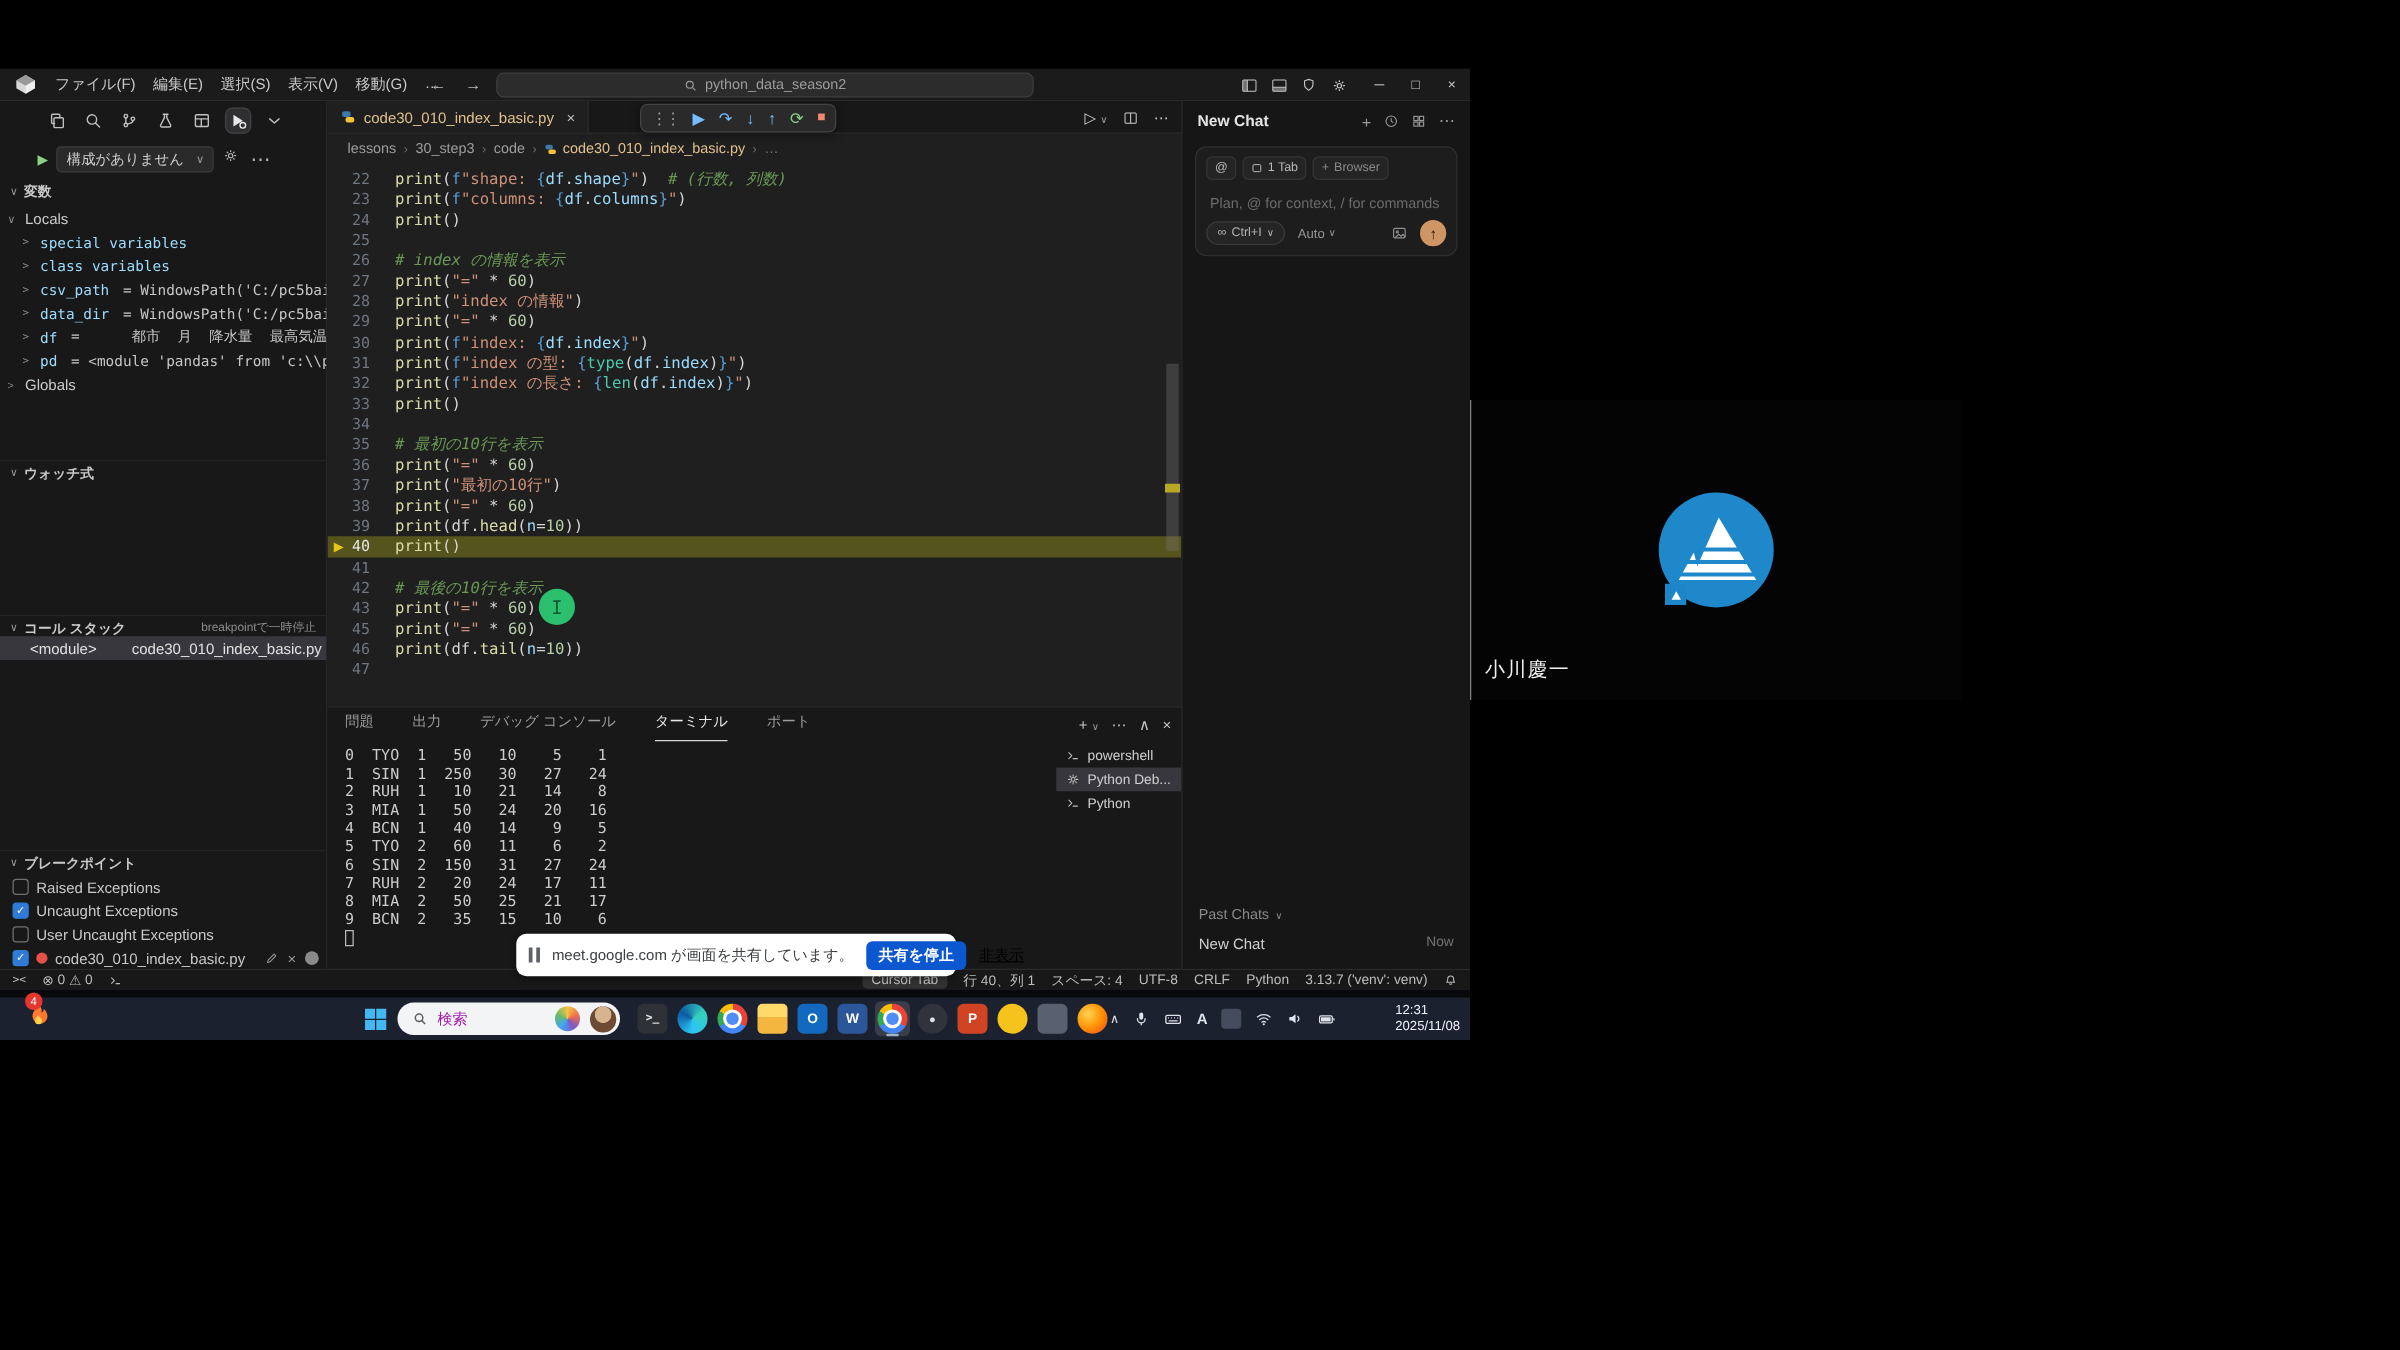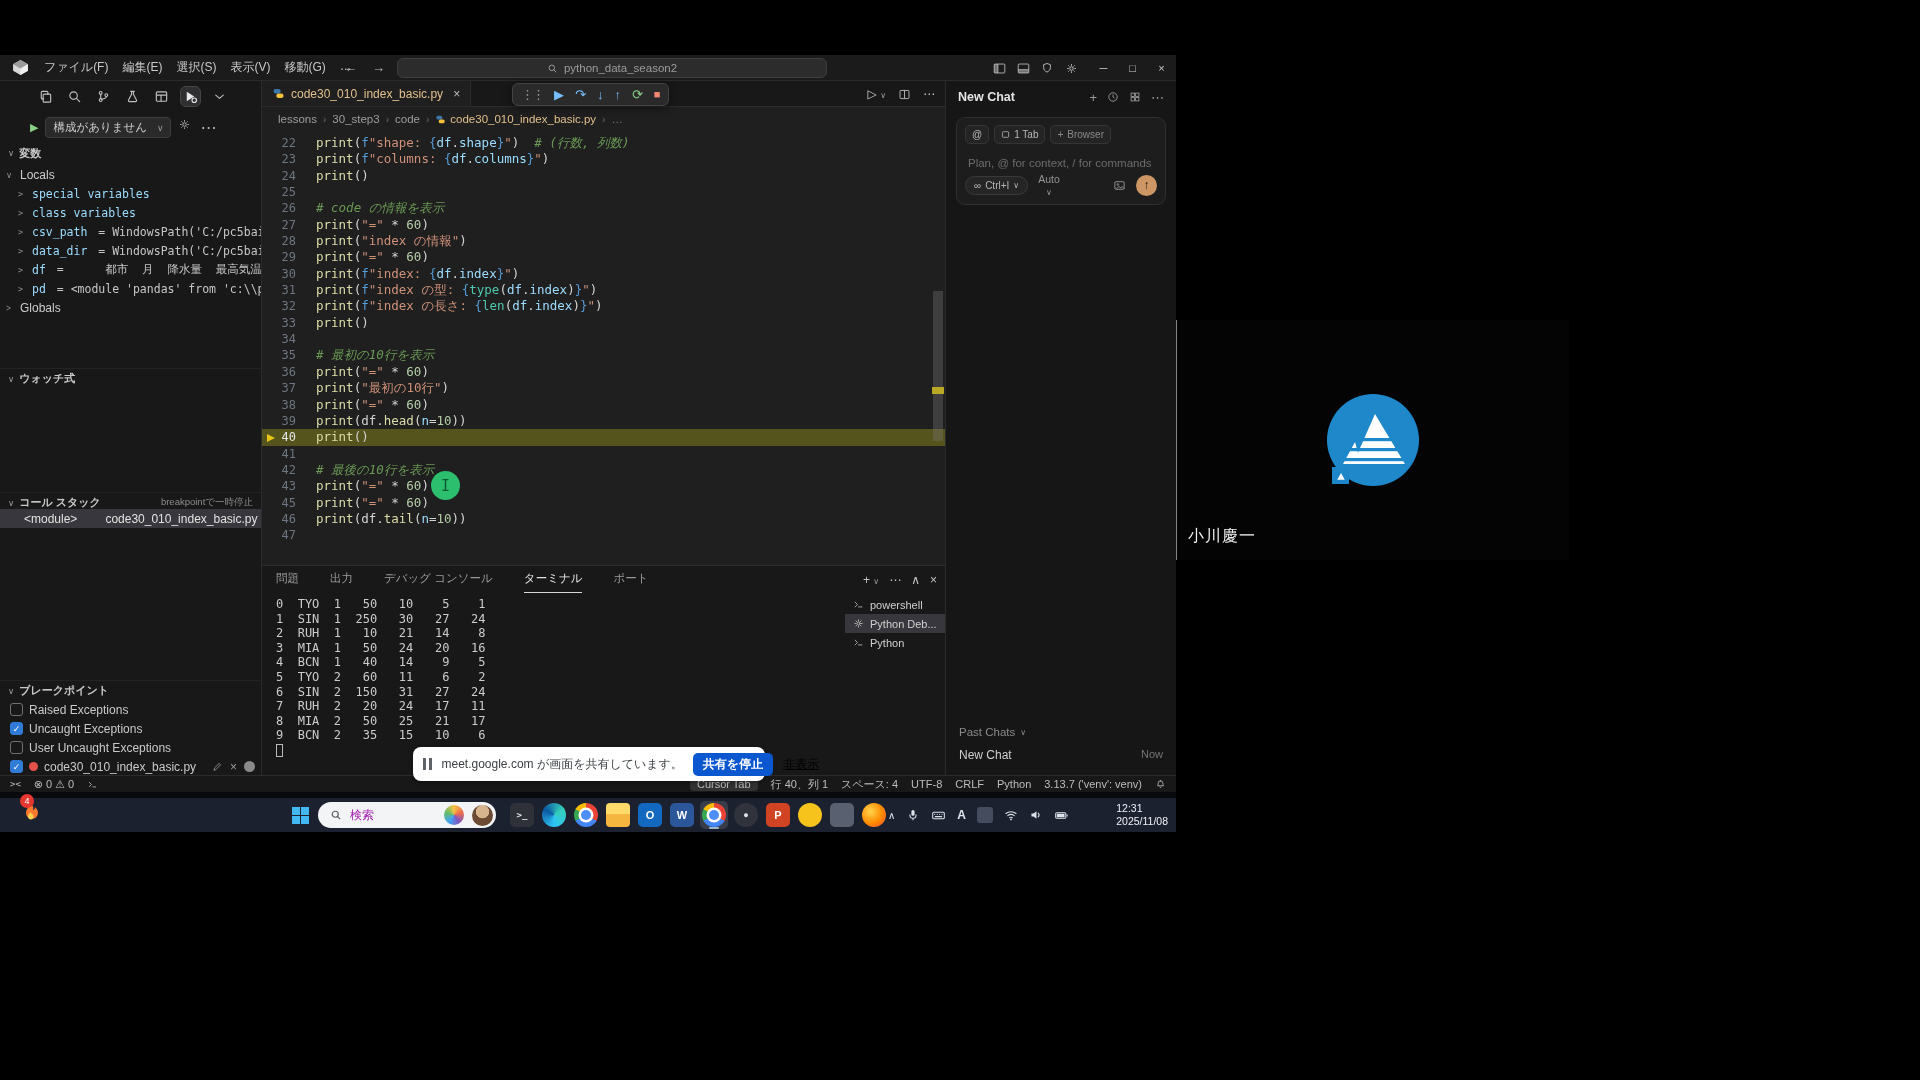--- a/index.html
+++ b/index.html
@@ -108,21 +108,21 @@
   .chat-card { position:absolute; left:10px; right:10px; top:36px; height:88px; background:#1d1d1d;
     border:1px solid #2f2f2f; border-radius:9px; }
   .pill-row { position:absolute; left:8px; top:7px; display:flex; gap:5px; align-items:center; }
   .pill { height:19px; border:1px solid #353535; background:#242424; border-radius:5px; color:#b9b9b9;
     font-size:10px; display:inline-flex; align-items:center; gap:4px; padding:0 6px; white-space:nowrap; }
   .pill.dim { color:#8a8a8a; }
   .placeholder { position:absolute; left:11px; top:39px; font-size:11.5px; color:#6c6c6c; }
   .chat-ctl { position:absolute; left:8px; right:8px; bottom:7px; display:flex; align-items:center; gap:10px; }
   .mode-pill { height:19px; border:1px solid #3a3a3a; background:#252525; border-radius:10px; color:#b5b5b5;
     font-size:10px; display:inline-flex; align-items:center; gap:4px; padding:0 8px; }
-  .auto-lbl { font-size:10.5px; color:#949494; display:flex; gap:3px; align-items:center;flex-direction:column; }
+  .auto-lbl { font-size:10.5px; color:#949494; display:flex; gap:3px; align-items:center; }
   .chat-ctl .spacer { flex:1; }
   .img-ic { color:#8f8f8f; display:flex; }
   .send-btn { width:21px; height:21px; border-radius:50%; background:#cf9665; color:#20160e;
     display:flex; align-items:center; justify-content:center; font-size:12px; font-weight:bold; }
   .past-chats { position:absolute; left:13px; top:645px; font-size:11.5px; color:#8a8a8a; display:flex; gap:5px; align-items:center; }
   .chat-item { position:absolute; left:13px; right:13px; top:667px; display:flex; justify-content:space-between; font-size:12px; color:#cfcfcf; }
   .chat-item .when { color:#757575; font-size:11px; }
 
   
   .statusbar { position:absolute; left:0; top:720px; width:1176px; height:17px; background:#181818;
@@ -438,21 +438,21 @@
             </svg>
           </span>code30_010_index_basic.py</span>
         <span class="crumb-sep">›</span>
         <span class="crumb dim">…</span>
       </div>
     <div class="code" id="code">
         <div class="code-line"><span class="gut">22</span><span class="ind"></span><span><span class="tk-f">print</span><span class="tk-p">(</span><span class="tk-b">f</span><span class="tk-s">"shape: </span><span class="tk-b">{</span><span class="tk-v">df</span><span class="tk-p">.</span><span class="tk-v">shape</span><span class="tk-b">}</span><span class="tk-s">"</span><span class="tk-p">)</span><span class="tk-c">  # (行数, 列数)</span></span></div>
         <div class="code-line"><span class="gut">23</span><span class="ind"></span><span><span class="tk-f">print</span><span class="tk-p">(</span><span class="tk-b">f</span><span class="tk-s">"columns: </span><span class="tk-b">{</span><span class="tk-v">df</span><span class="tk-p">.</span><span class="tk-v">columns</span><span class="tk-b">}</span><span class="tk-s">"</span><span class="tk-p">)</span></span></div>
         <div class="code-line"><span class="gut">24</span><span class="ind"></span><span><span class="tk-f">print</span><span class="tk-p">()</span></span></div>
         <div class="code-line"><span class="gut">25</span><span class="ind"></span><span>&nbsp;</span></div>
-        <div class="code-line"><span class="gut">26</span><span class="ind"></span><span><span class="tk-c"># code の情報を表示</span></span></div>
+        <div class="code-line"><span class="gut">26</span><span class="ind"></span><span><span class="tk-c"># index の情報を表示</span></span></div>
         <div class="code-line"><span class="gut">27</span><span class="ind"></span><span><span class="tk-f">print</span><span class="tk-p">(</span><span class="tk-s">"="</span><span class="tk-p"> * </span><span class="tk-n">60</span><span class="tk-p">)</span></span></div>
         <div class="code-line"><span class="gut">28</span><span class="ind"></span><span><span class="tk-f">print</span><span class="tk-p">(</span><span class="tk-s">"index の情報"</span><span class="tk-p">)</span></span></div>
         <div class="code-line"><span class="gut">29</span><span class="ind"></span><span><span class="tk-f">print</span><span class="tk-p">(</span><span class="tk-s">"="</span><span class="tk-p"> * </span><span class="tk-n">60</span><span class="tk-p">)</span></span></div>
         <div class="code-line"><span class="gut">30</span><span class="ind"></span><span><span class="tk-f">print</span><span class="tk-p">(</span><span class="tk-b">f</span><span class="tk-s">"index: </span><span class="tk-b">{</span><span class="tk-v">df</span><span class="tk-p">.</span><span class="tk-v">index</span><span class="tk-b">}</span><span class="tk-s">"</span><span class="tk-p">)</span></span></div>
         <div class="code-line"><span class="gut">31</span><span class="ind"></span><span><span class="tk-f">print</span><span class="tk-p">(</span><span class="tk-b">f</span><span class="tk-s">"index の型: </span><span class="tk-b">{</span><span class="tk-k">type</span><span class="tk-p">(</span><span class="tk-v">df</span><span class="tk-p">.</span><span class="tk-v">index</span><span class="tk-p">)</span><span class="tk-b">}</span><span class="tk-s">"</span><span class="tk-p">)</span></span></div>
         <div class="code-line"><span class="gut">32</span><span class="ind"></span><span><span class="tk-f">print</span><span class="tk-p">(</span><span class="tk-b">f</span><span class="tk-s">"index の長さ: </span><span class="tk-b">{</span><span class="tk-k">len</span><span class="tk-p">(</span><span class="tk-v">df</span><span class="tk-p">.</span><span class="tk-v">index</span><span class="tk-p">)</span><span class="tk-b">}</span><span class="tk-s">"</span><span class="tk-p">)</span></span></div>
         <div class="code-line"><span class="gut">33</span><span class="ind"></span><span><span class="tk-f">print</span><span class="tk-p">()</span></span></div>
         <div class="code-line"><span class="gut">34</span><span class="ind"></span><span>&nbsp;</span></div>
         <div class="code-line"><span class="gut">35</span><span class="ind"></span><span><span class="tk-c"># 最初の10行を表示</span></span></div>
         <div class="code-line"><span class="gut">36</span><span class="ind"></span><span><span class="tk-f">print</span><span class="tk-p">(</span><span class="tk-s">"="</span><span class="tk-p"> * </span><span class="tk-n">60</span><span class="tk-p">)</span></span></div>

